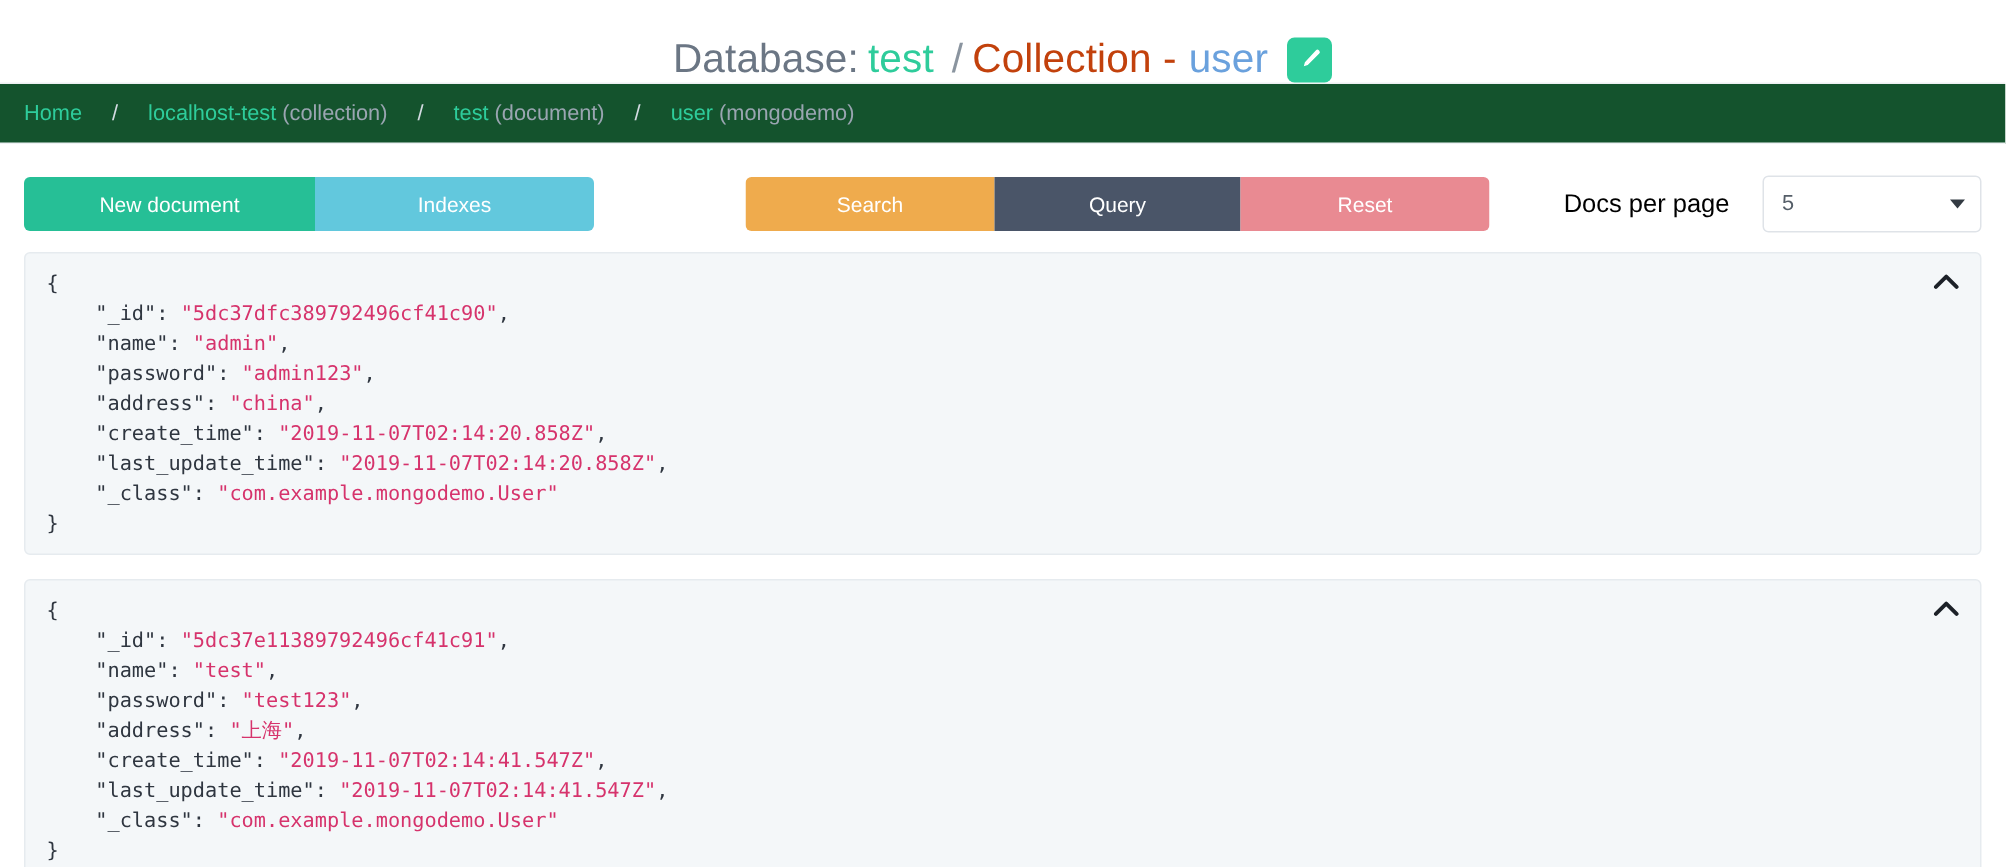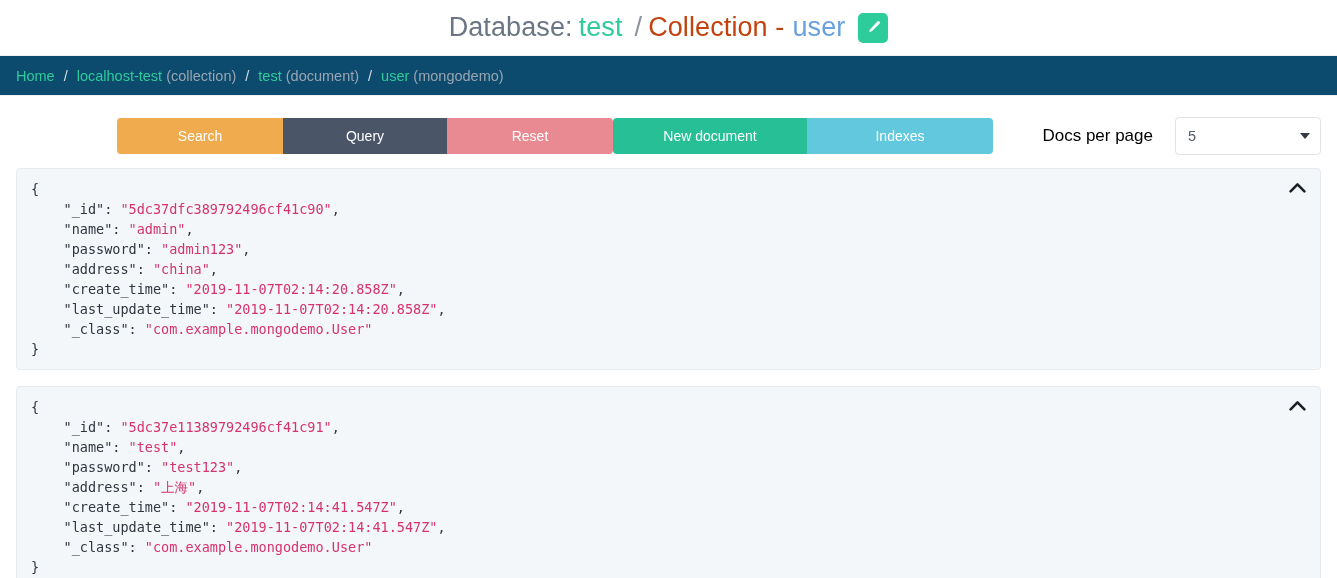--- a/index.html
+++ b/index.html
@@ -8,21 +8,21 @@
     width: 1337px; height: 578px;
     background: #ffffff;
     font-family: "Liberation Sans", sans-serif;
     overflow: hidden;
   }
 
   
   .page-header {
     height: 56px;
     display: flex;
-    align-items: center;
+    align-items: flex-end;
     justify-content: center;
     background: #ffffff;
     border-bottom: 1px solid #eef0f2;
   }
   .title {
     font-size: 27px;
     font-weight: 400;
     color: #6b7684;
     display: flex;
     align-items: center;
@@ -42,26 +42,27 @@
     justify-content: center;
     margin-left: 8px;
     cursor: pointer;
     border: none;
   }
   .edit-btn svg { display: block; }
 
   
   .breadcrumb-bar {
     height: 40px;
-    background: #0c4a6e;
+    background: #14532d;
     display: flex;
     align-items: center;
     padding: 0 16px;
     font-size: 14.5px;
     border-bottom: 1px solid #eef1f4;
+    gap: 11px;
   }
   .crumb-link { color: #2ecc9b; cursor: pointer; }
   .crumb-muted { color: #9aa5b1; }
   .crumb-sep { color: #d4dbe2; margin: 0 9px; }
   .crumb-item { white-space: nowrap; }
 
   
   .toolbar {
     display: flex;
     align-items: center;
@@ -195,28 +196,28 @@
     <span class="crumb-muted">(document)</span>
   </span>
   <span class="crumb-sep">/</span>
   <span class="crumb-item">
     <span class="crumb-link">user</span>
     <span class="crumb-muted">(mongodemo)</span>
   </span>
 </div>
 
 <div class="toolbar">
+  <div class="btn-group group-left">
+    <button class="btn btn-new">New document</button>
+    <button class="btn btn-indexes">Indexes</button>
+  </div>
   <div class="btn-group group-right">
     <button class="btn btn-search">Search</button>
     <button class="btn btn-query">Query</button>
     <button class="btn btn-reset">Reset</button>
-  </div>
-  <div class="btn-group group-left">
-    <button class="btn btn-new">New document</button>
-    <button class="btn btn-indexes">Indexes</button>
   </div>
   <div class="docs-per-page-wrap">
     <span class="docs-label">Docs per page</span>
     <span class="select-shell">
       <select class="docs-select" id="docs-select"><option value="5">5</option><option value="10">10</option><option value="20">20</option><option value="50">50</option><option value="100">100</option></select>
       <span class="select-caret"></span>
     </span>
   </div>
 </div>
 

